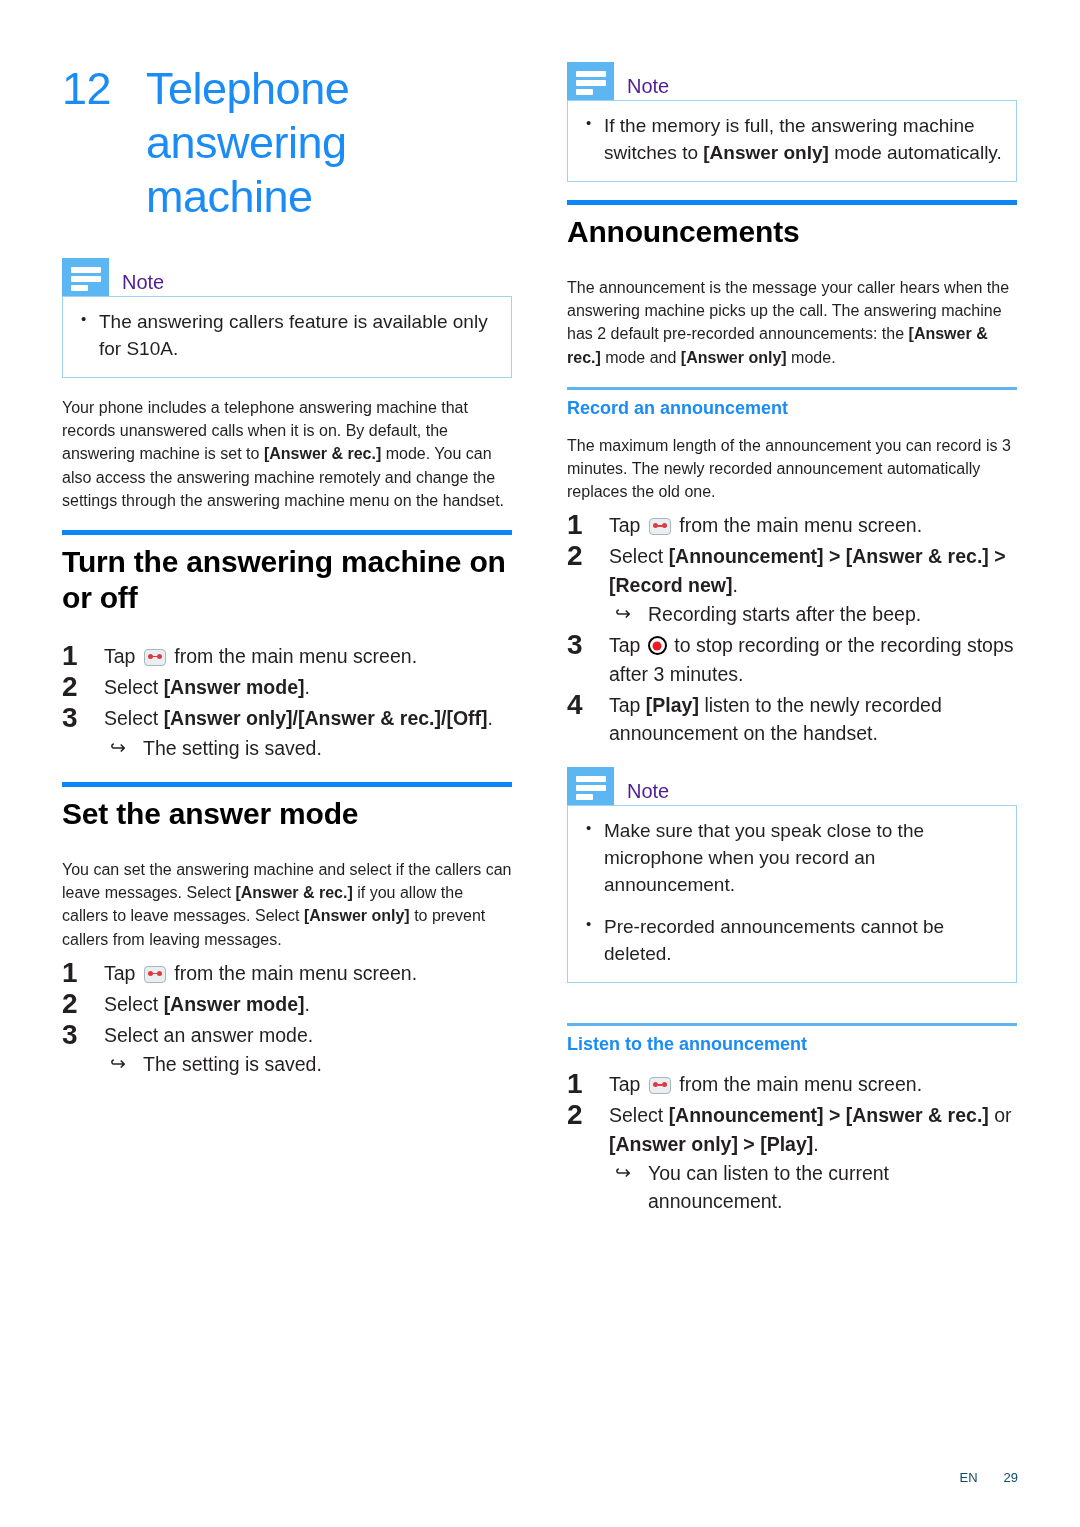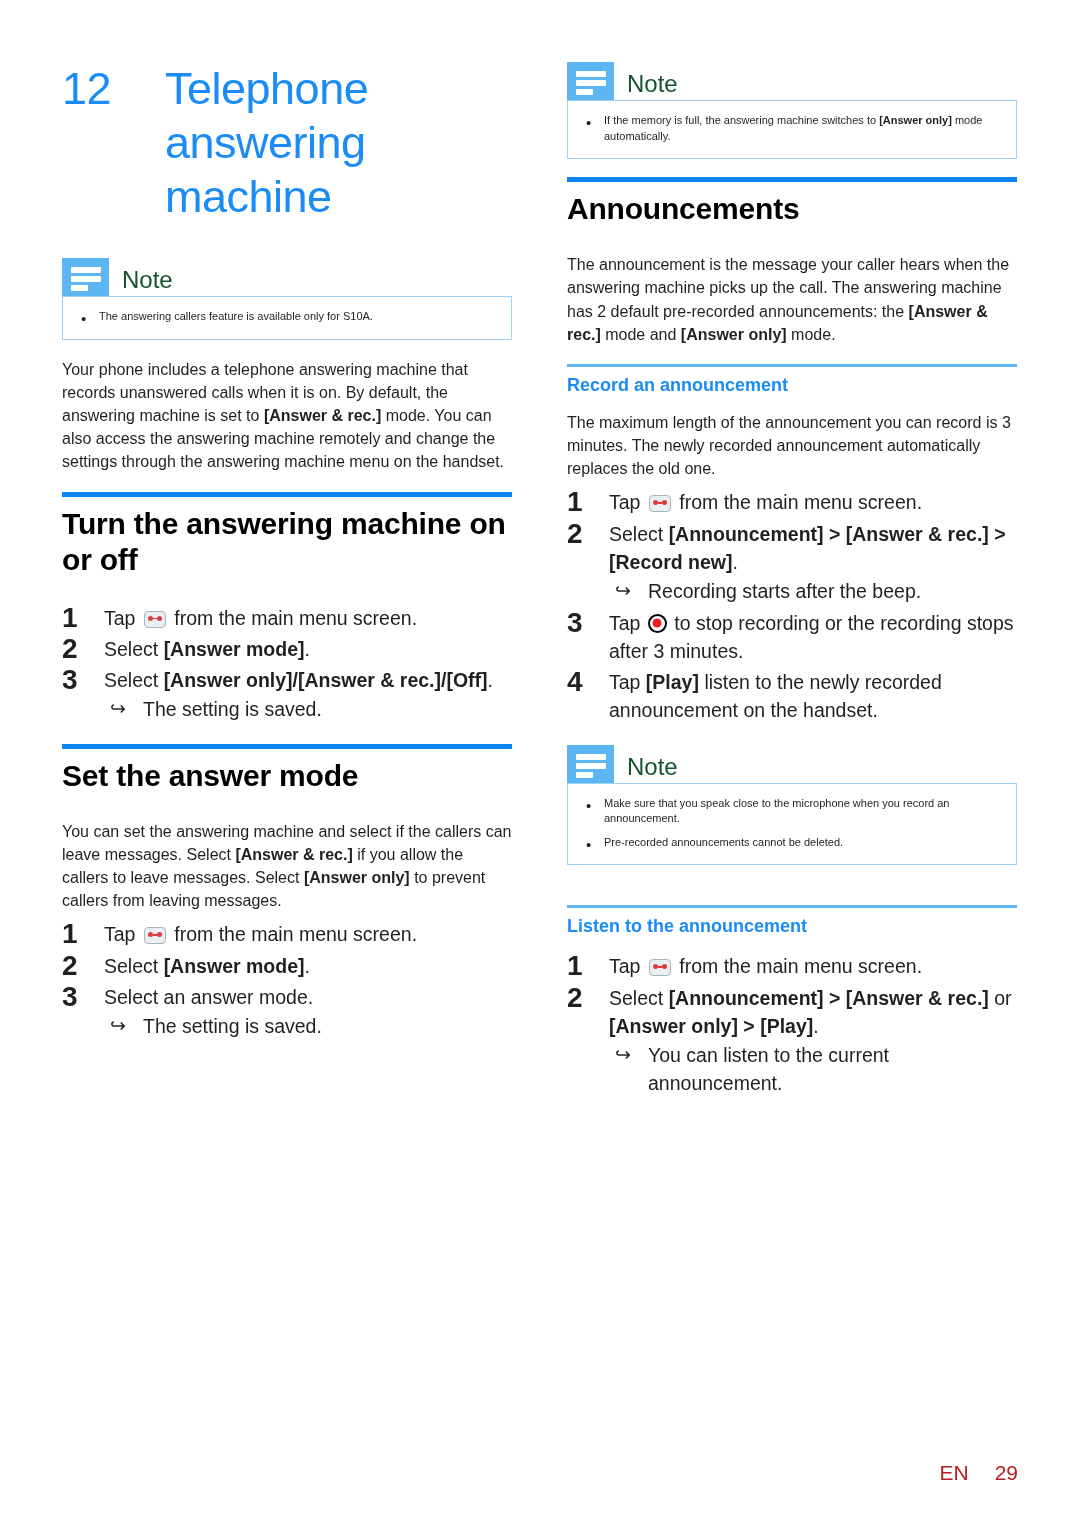--- a/index.html
+++ b/index.html
@@ -42,21 +42,20 @@
   
   .chapter {
     display: flex;
     align-items: flex-start;
     color: #1b8cf5;
     font-size: 45px;
     line-height: 1.20;
     font-weight: 400;
     letter-spacing: -0.5px;
     margin-bottom: 34px;
-    gap: 19px;
   }
   .chapter-num {
     flex: 0 0 84px;
     font-size: 45px;
   }
   .chapter-title {
     flex: 1;
   }
 
   
@@ -80,38 +79,38 @@
     position: absolute;
     display: block;
     background: #ffffff;
     border-radius: 1px;
     left: 9px;
   }
   .note-icon i:nth-child(1) { top: 9px;  width: 30px; height: 6px; }
   .note-icon i:nth-child(2) { top: 18px; width: 30px; height: 6px; }
   .note-icon i:nth-child(3) { top: 27px; width: 17px; height: 6px; }
   .note-label {
-    font-size: 24px;
-    color: #14532d;
+    font-size: 20px;
+    color: #4c1d95;
     padding: 0 0 4px 13px;
     line-height: 1;
   }
   .note-body {
     border: 1px solid #9ed3f5;
     border-top: 1px solid #9ed3f5;
     padding: 12px 14px 14px 14px;
-    font-size: 11px;
+    font-size: 19px;
     line-height: 1.42;
     color: #231f20;
   }
   .note-body ul { list-style: none; }
   .note-body li {
     position: relative;
     padding-left: 22px;
-    margin-bottom: 8px;
+    margin-bottom: 15px;
   }
   .note-body li:last-child { margin-bottom: 0; }
   .note-body li::before {
     content: "\2022";
     position: absolute;
     left: 4px;
     top: -1px;
     font-size: 15px;
   }
 
@@ -243,22 +242,22 @@
     height: 9px;
     border-radius: 50%;
     background: #ed1c24;
   }
 
   
   .footer {
     position: absolute;
     right: 62px;
     bottom: 42px;
-    font-size: 21px;
-    color: #b91c1c;
+    font-size: 13px;
+    color: #0c4a6e;
     display: flex;
     gap: 26px;
   }
 </style>
 </head>
 <body>
 
 <div class="page">
 
   <div class="columns">

